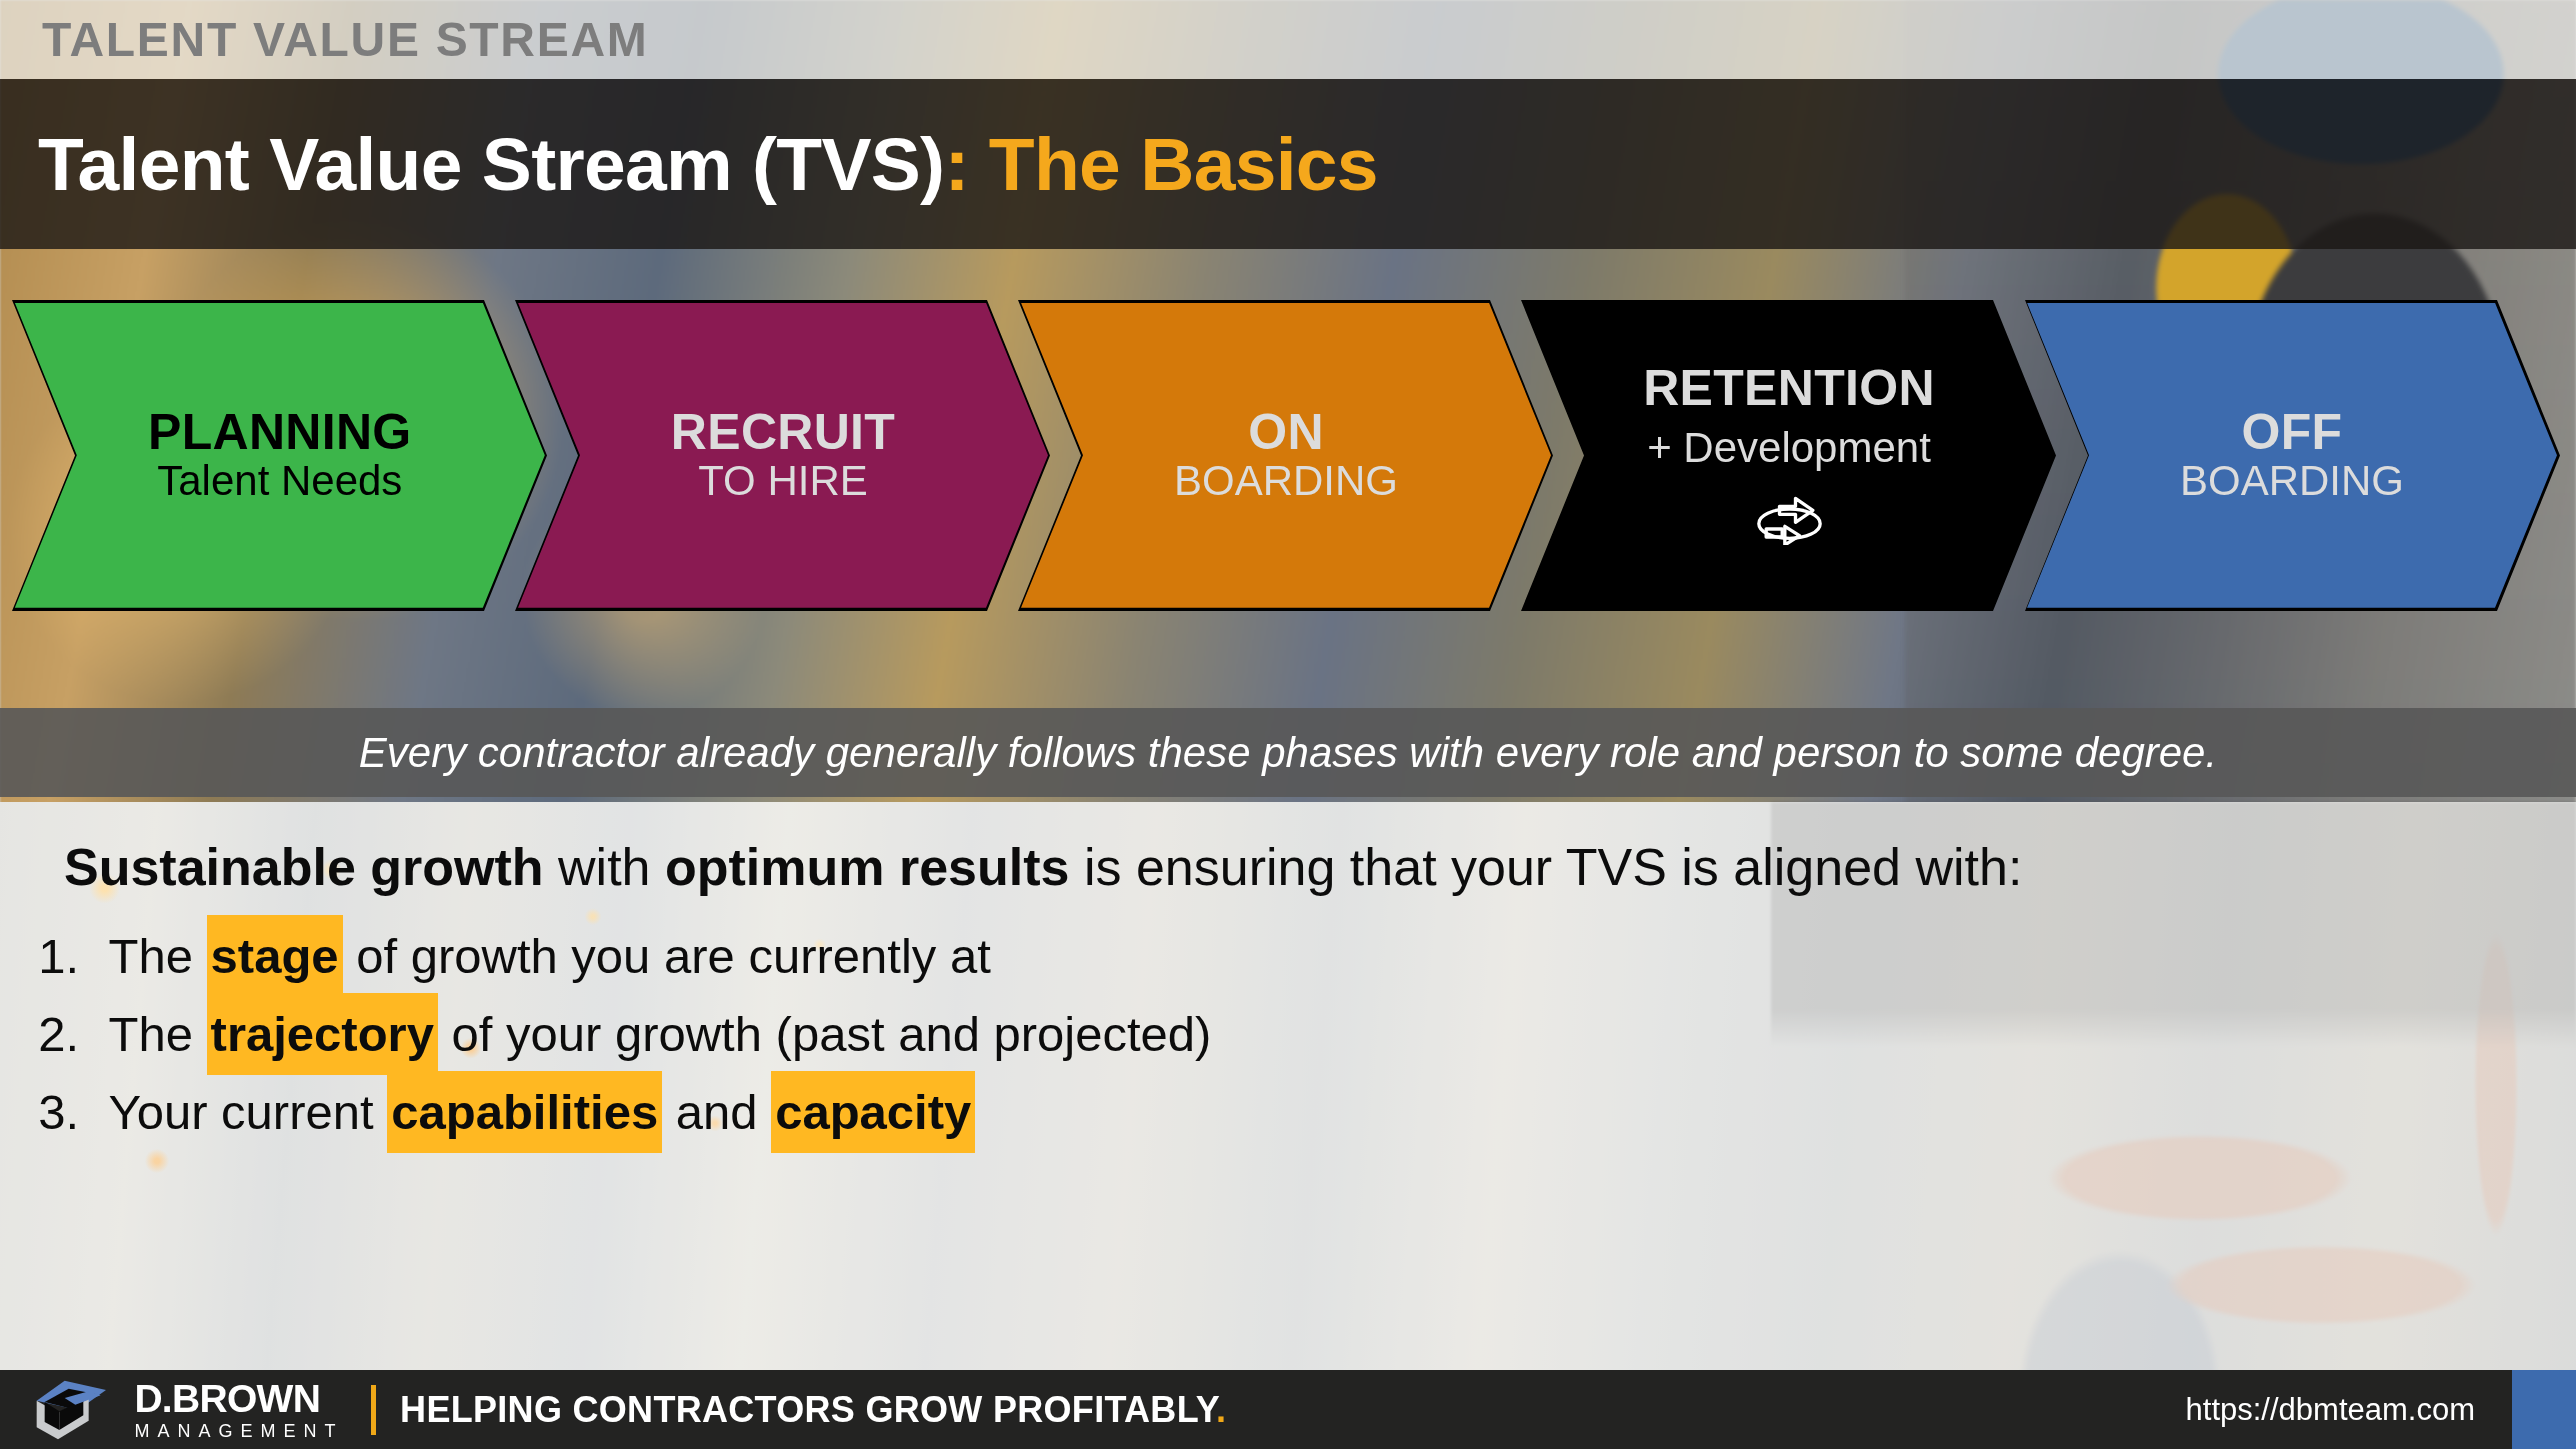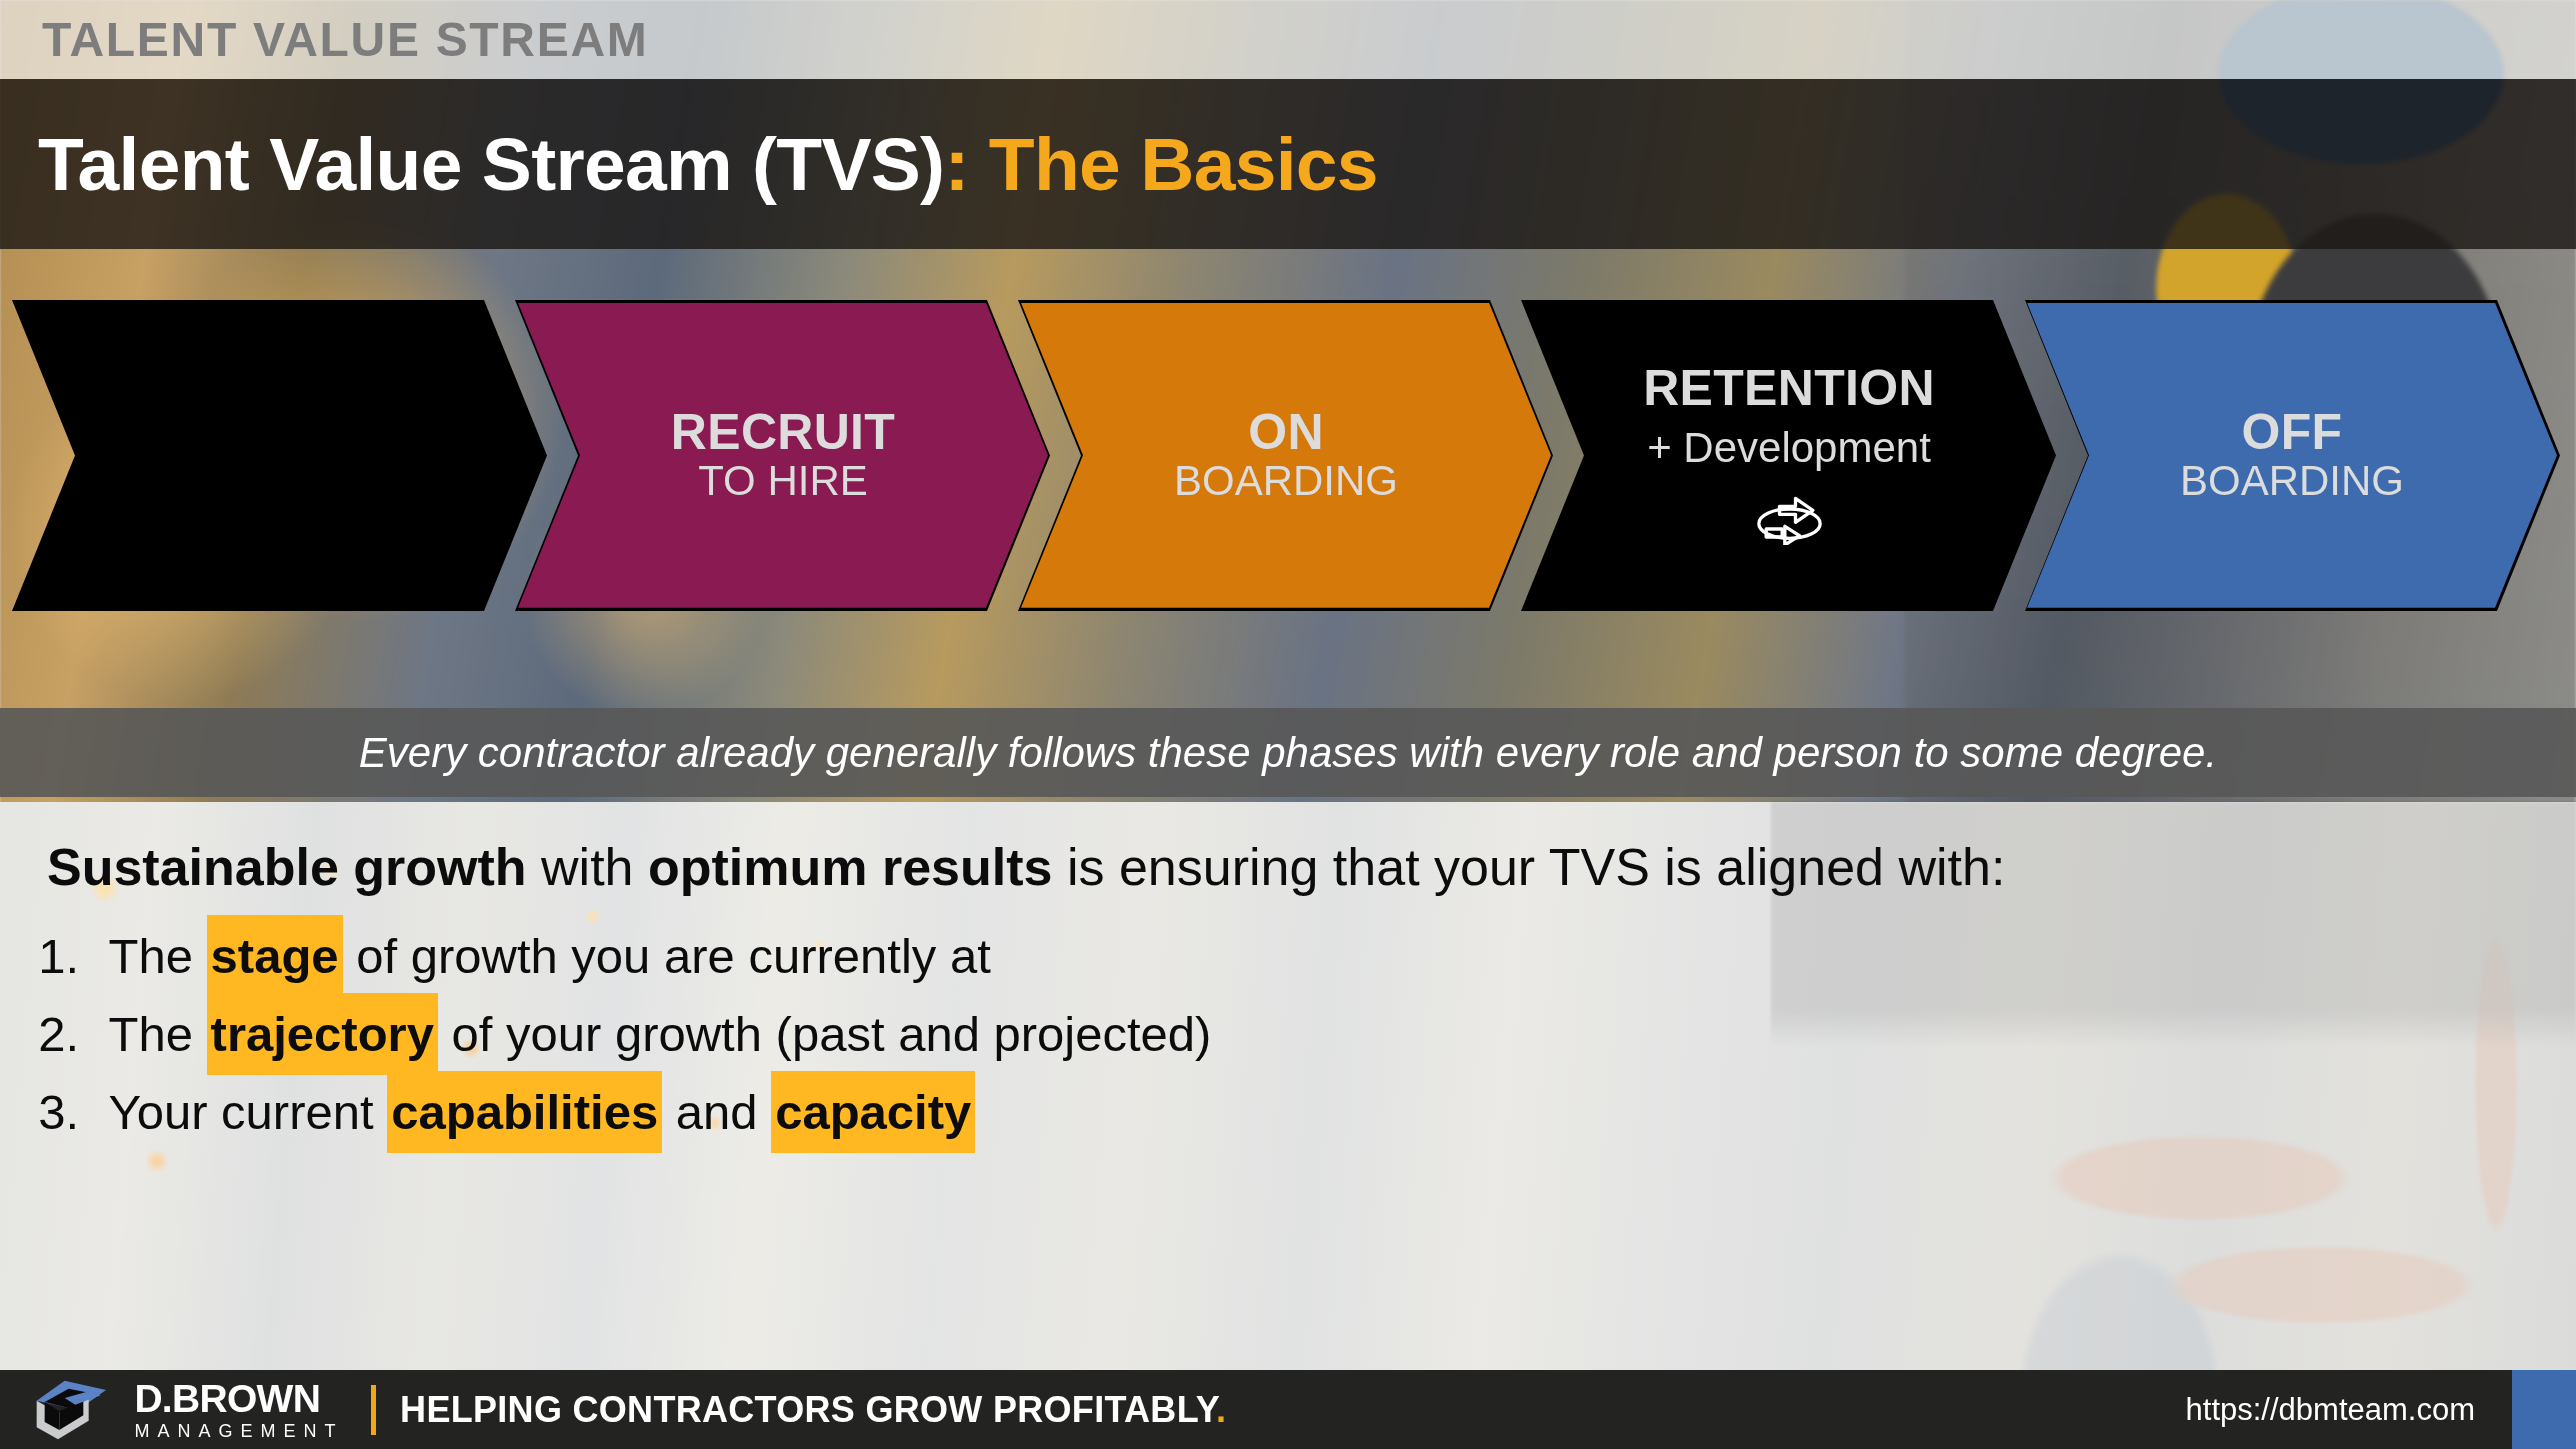--- a/index.html
+++ b/index.html
@@ -130,21 +130,21 @@
     background:rgba(88,88,88,.90);
     display:flex; align-items:center; justify-content:center;
   }
   .caption-text{
     font-size:42px; font-style:italic; color:#ffffff; font-weight:400;
   }
 
   
   .body-wrap{ position:absolute; left:0; top:839px; width:2576px; }
   .lede{
-    margin-left:47px;
+    margin-left:64px;
     font-size:52px; color:#0c0c0c; line-height:1.1; white-space:nowrap;
   }
   .lede b{ font-weight:700; }
   .list{ margin-top:34px; list-style:none; }
   .list li{
     display:flex; align-items:baseline;
     font-size:49px; color:#0c0c0c; line-height:1.1;
     margin-bottom:24px;
   }
   .num{ width:79px; text-align:right; margin-right:29.5px; flex:0 0 auto; }
@@ -189,20 +189,24 @@
   </div>
 
   <div class="title-band">
     <div class="title-text">
       <span>Talent Value Stream (TVS)</span><span class="title-accent">: The Basics</span>
     </div>
   </div>
 
   <div class="chev-strip" id="chevStrip">
       <div class="chev-outline" style="left: 12px; width: 535px;"></div>
+      <div class="chev" style="left: 14.8px; width: 530px; background: rgb(60, 181, 74); color: rgb(0, 0, 0);">
+        <div class="chev-l1">PLANNING</div>
+        <div class="chev-l2">Talent Needs</div>
+      </div>
       <div class="chev-outline" style="left: 515px; width: 535px;"></div>
       <div class="chev" style="left: 518px; width: 530px; background: rgb(138, 26, 82); color: rgb(220, 220, 220);">
         <div class="chev-l1">RECRUIT</div>
         <div class="chev-l2">TO HIRE</div>
       </div>
       <div class="chev-outline" style="left: 1018px; width: 535px;"></div>
       <div class="chev" style="left: 1021px; width: 530px; background: rgb(212, 121, 10); color: rgb(220, 220, 220);">
         <div class="chev-l1">ON</div>
         <div class="chev-l2">BOARDING</div>
       </div>

